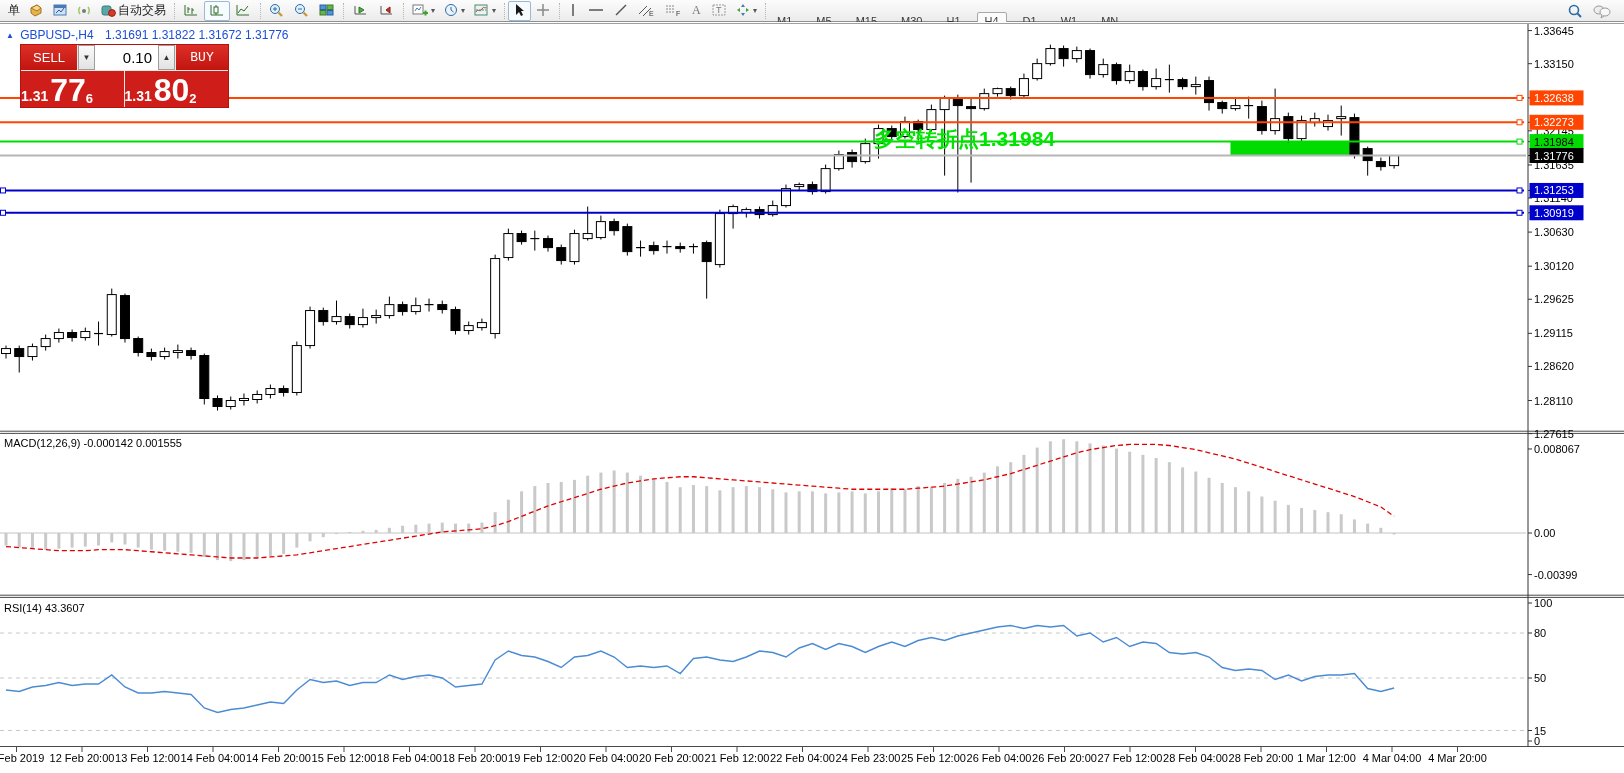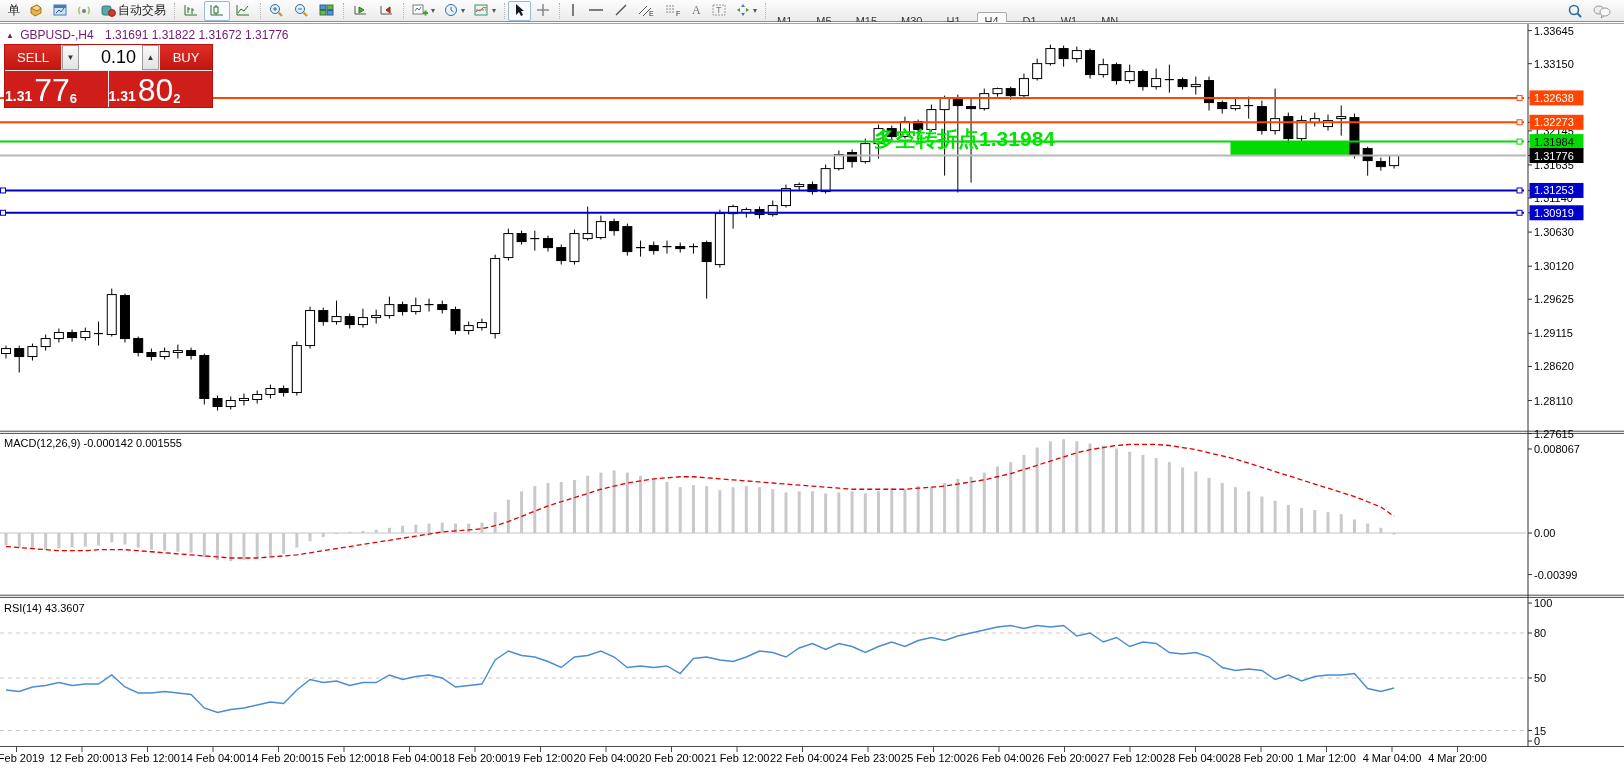--- a/index.html
+++ b/index.html
@@ -12,40 +12,40 @@
   .tbtn.active{background:#f6fbff;border:1px solid #9db8cf;border-radius:2px;}
   .tbtn .dd{font-size:8px;color:#555;margin-left:2px;}
   .sep{width:4px;height:16px;border-right:1px dotted #b5b5b5;margin:0 3px 0 0;}
   .tf{font-size:11px;color:#3a3a3a;padding:2px 7px;border:1px solid transparent;}
   .tf.active{background:#fbfbfb;border:1px solid #a8a8a8;border-radius:2px;margin-top:20px;}
   .tb-right{margin-left:auto;display:flex;align-items:center;margin-right:8px;}
   .cnlabel{font-size:12px;color:#222;margin-left:2px;}
   
   #cv{position:absolute;left:0;top:22px;}
   
-  .symline{position:absolute;left:6px;top:28px;font-size:12px;color:#701a75;z-index:5;}
+  .symline{position:absolute;left:6px;top:28px;font-size:12px;color:#1d4ed8;z-index:5;}
   .symline .tri{font-size:8px;vertical-align:1px;margin-right:3px;}
   
-  .ocp{position:absolute;left:4px;top:44px;width:209px;height:64px;z-index:6;
+  .ocp{position:absolute;left:20px;top:44px;width:209px;height:64px;z-index:6;
     background:#cf1d19;border:1px solid #b3120f;box-sizing:border-box;display:flex;flex-direction:column;}
   .ocp-top{display:flex;height:25px;border-bottom:1px solid #e9e9e9;}
   .ocp-btn{color:#fff;font-size:13px;display:flex;align-items:center;justify-content:center;
     background:linear-gradient(#dd2f28,#c1150f);}
   .ocp-sell{width:56px;border-right:1px solid #e9e9e9;}
-  .ocp-buy{width:52px;border-left:1px solid #e9e9e9;}
+  .ocp-buy{width:52px;border-left:1px solid #e9e9e9;font-family:Liberation Mono, monospace;}
   .ocp-spin{flex:1;display:flex;background:#fff;}
   .spin-btn{width:17px;background:linear-gradient(#fafafa,#e2e2e2);border:1px solid #9d9d9d;
     display:flex;align-items:center;justify-content:center;font-size:8px;color:#333;box-sizing:border-box;}
   .spin-val{flex:1;display:flex;align-items:center;justify-content:flex-end;padding-right:6px;
-    font-size:18px;color:#000;background:#fff;}
+    font-size:15px;color:#000;background:#fff;}
   .ocp-prices{flex:1;display:flex;}
   .ocp-cell{width:50%;color:#fff;display:flex;align-items:flex-end;padding-bottom:3px;box-sizing:border-box;}
   .ocp-cell.l{border-right:1px solid #e9e9e9;}
   .pr-sm{font-size:14px;font-weight:bold;margin-right:2px;line-height:16px;}
-  .pr-big{font-size:32px;font-weight:normal;line-height:28px;}
+  .pr-big{font-size:32px;font-weight:bold;line-height:28px;}
   .pr-sup{font-size:13px;font-weight:bold;vertical-align:14px;line-height:10px;}
   .ico{display:inline-block;}
 </style>
 </head>
 <body>
 
 <div class="toolbar">
   <span id="tb-main" style="display:flex;align-items:center;">
       <span class="tbtn">
         <span class="cnlabel">单</span>

